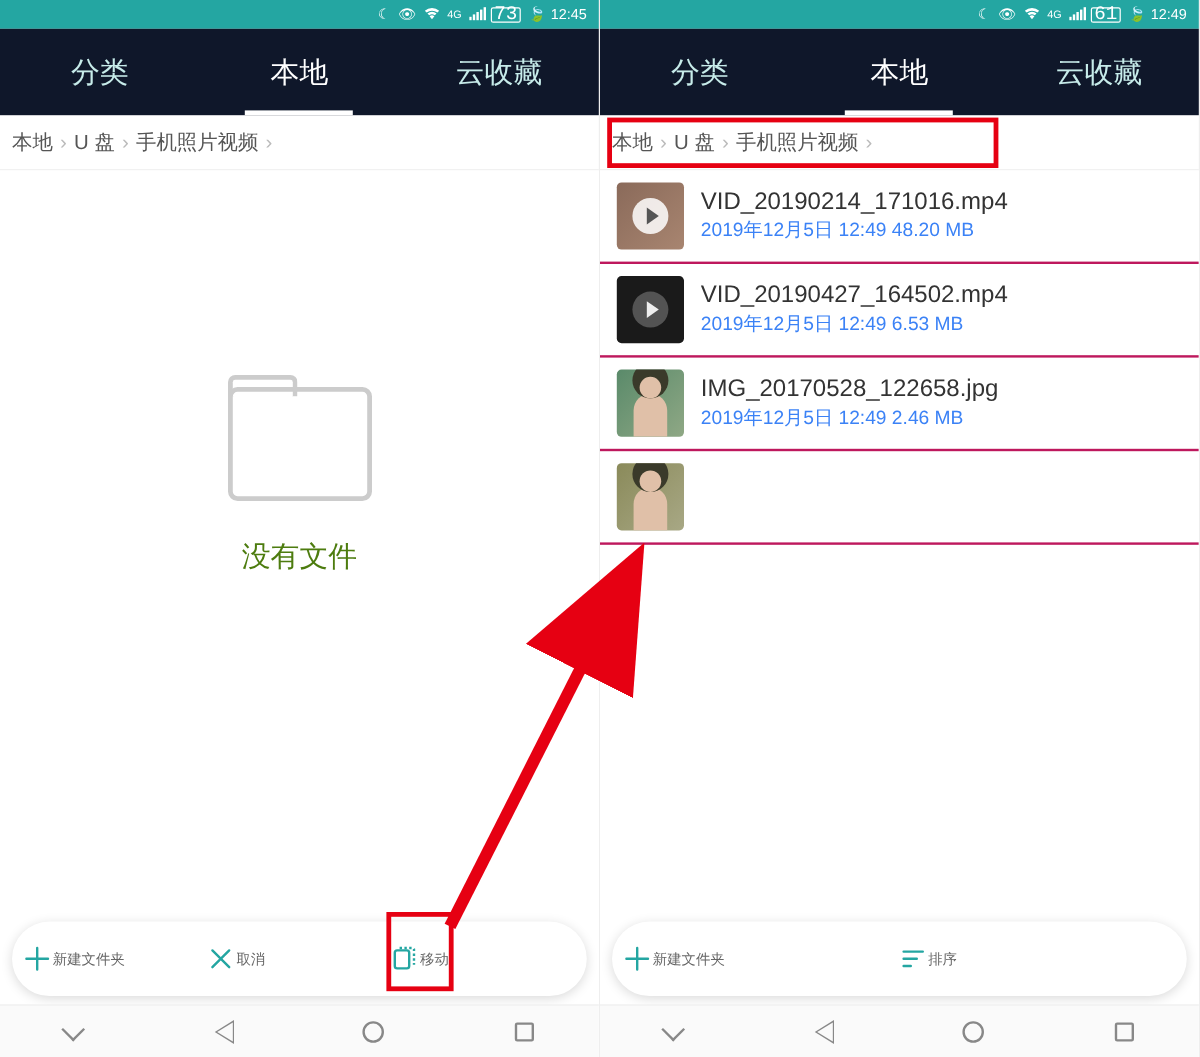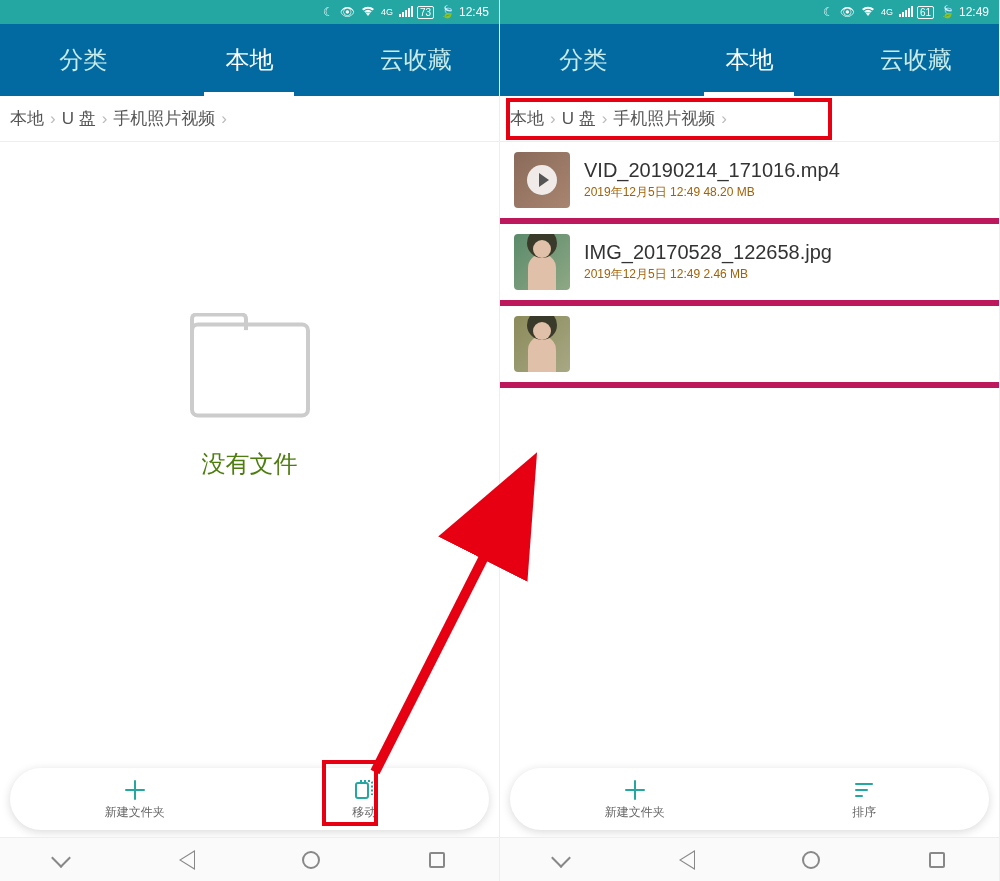--- a/index.html
+++ b/index.html
@@ -21,26 +21,26 @@
 .status-bar {
   height: 24px; background: #24A6A2;
   color: #fff; font-size: 12px;
   display: flex; align-items: center; justify-content: flex-end;
   padding: 0 10px; gap: 4px;
 }
 .status-bar .icon-glyph { margin-left: 2px; display:inline-block; }
 .status-bar .battery-box {
   display:inline-flex; align-items:center;
   border:1px solid #fff; border-radius:2px;
-  padding:0 2px; font-size:10px; height:13px; line-height:11px;
+  padding:0 2px; font-size:16px; height:13px; line-height:11px;font-family:Liberation Mono, monospace;
 }
 
 
 .top-tabs {
-  height: 72px; background: #0369a1;
+  height: 72px; background: #0f172a;
   display: flex; align-items: center;
 }
 .top-tab {
   flex: 1; text-align: center;
   color: #c7ecea; font-size: 24px;
   height: 100%; display:flex; align-items:center; justify-content:center;
   position: relative;
 }
 .top-tab.active { color: #fff; }
 .top-tab.active::after {
@@ -81,21 +81,21 @@
   border:4px solid #ccc; border-bottom:none;
   border-radius:6px 6px 0 0;
 }
 .empty-text { font-size:24px; color:#4d7c0f; }
 
 
 .file-list { }
 .file-row {
   display:flex; align-items:center;
   padding:10px 14px;
-  border-bottom:6px solid #be185d;
+  border-bottom:2px solid #be185d;
 }
 .thumb {
   width:56px; height:56px;
   border-radius:4px;
   flex-shrink:0; margin-right:14px;
   display:flex; align-items:center; justify-content:center;
   font-size:10px; color:#fff;
   position:relative; overflow:hidden;
 }
 .thumb.vid1 { background:linear-gradient(135deg,#8a6a5a,#a88570); }
@@ -126,38 +126,38 @@
   margin-left:3px;
 }
 .thumb.vid2 .play { background:rgba(255,255,255,0.25); }
 .thumb.vid2 .play::after { border-left-color:#eee; }
 .file-info { flex:1; min-width:0; }
 .file-name {
   font-size:20px; color:#333;
   white-space:nowrap; overflow:hidden; text-overflow:ellipsis;
 }
 .file-meta {
-  font-size:12px; color:#a16207; margin-top:2px;
+  font-size:16px; color:#3b82f6; margin-top:2px;
   white-space:nowrap; overflow:hidden; text-overflow:ellipsis;
 }
 
 
 .toolbar-pill {
   position:absolute; bottom:51px;
   left:10px; right:10px;
   height:62px; border-radius:31px;
   background:#fff;
   box-shadow:0 2px 10px rgba(0,0,0,0.15);
   display:flex; align-items:center;
   padding:0 10px;
 }
 .tool-btn {
   flex:1; text-align:center;
   color:#24A6A2; font-size:12px;
-  display:flex; flex-direction:column; align-items:center; gap:2px;
+  display:flex; flex-direction:row; align-items:center; gap:2px;
   position:relative;
 }
 .tool-btn .tool-label { color:#666; font-size:12px; }
 .tool-glyph { height:24px; display:flex; align-items:center; justify-content:center; }
 
 
 .nav-bar {
   position:absolute; bottom:0; left:0; right:0;
   height:44px; background:#fafafa;
   border-top:1px solid #eee;
@@ -262,20 +262,28 @@
       <div class="tool-glyph">
         <svg width="22" height="22" viewBox="0 0 22 22">
             <path d="M11 2 V20 M2 11 H20" stroke="#24A6A2" stroke-width="2" stroke-linecap="round"></path>
           </svg>
       </div>
       <span class="tool-label">新建文件夹</span>
     </div>
     <div class="tool-btn">
       <div class="tool-glyph">
         <svg width="22" height="22" viewBox="0 0 22 22">
+            <path d="M4 4 L18 18 M18 4 L4 18" stroke="#24A6A2" stroke-width="2" stroke-linecap="round"></path>
+          </svg>
+      </div>
+      <span class="tool-label">取消</span>
+    </div>
+    <div class="tool-btn">
+      <div class="tool-glyph">
+        <svg width="22" height="22" viewBox="0 0 22 22">
             <rect x="3" y="4" width="12" height="15" rx="2" stroke="#24A6A2" stroke-width="2" fill="none"></rect>
             <path d="M7 2 H18 A1 1 0 0 1 19 3 V16" stroke="#24A6A2" stroke-width="2" fill="none" stroke-dasharray="2 2"></path>
           </svg>
       </div>
       <span class="tool-label">移动</span>
     </div>
   </div>
 
   <div class="nav-bar">
     <div>
@@ -342,20 +350,29 @@
       <div class="file-row">
         <div class="thumb vid1">
             <div class="play"></div>
           </div>
         <div class="file-info">
           <div class="file-name">VID_20190214_171016.mp4</div>
           <div class="file-meta">2019年12月5日 12:49 48.20 MB</div>
         </div>
       </div>
 
+      <div class="file-row">
+        <div class="thumb vid2">
+            <div class="play"></div>
+          </div>
+        <div class="file-info">
+          <div class="file-name">VID_20190427_164502.mp4</div>
+          <div class="file-meta">2019年12月5日 12:49 6.53 MB</div>
+        </div>
+      </div>
 
       <div class="file-row">
         <div class="thumb img1">
             <div class="person"></div>
           </div>
         <div class="file-info">
           <div class="file-name">IMG_20170528_122658.jpg</div>
           <div class="file-meta">2019年12月5日 12:49 2.46 MB</div>
         </div>
       </div>

